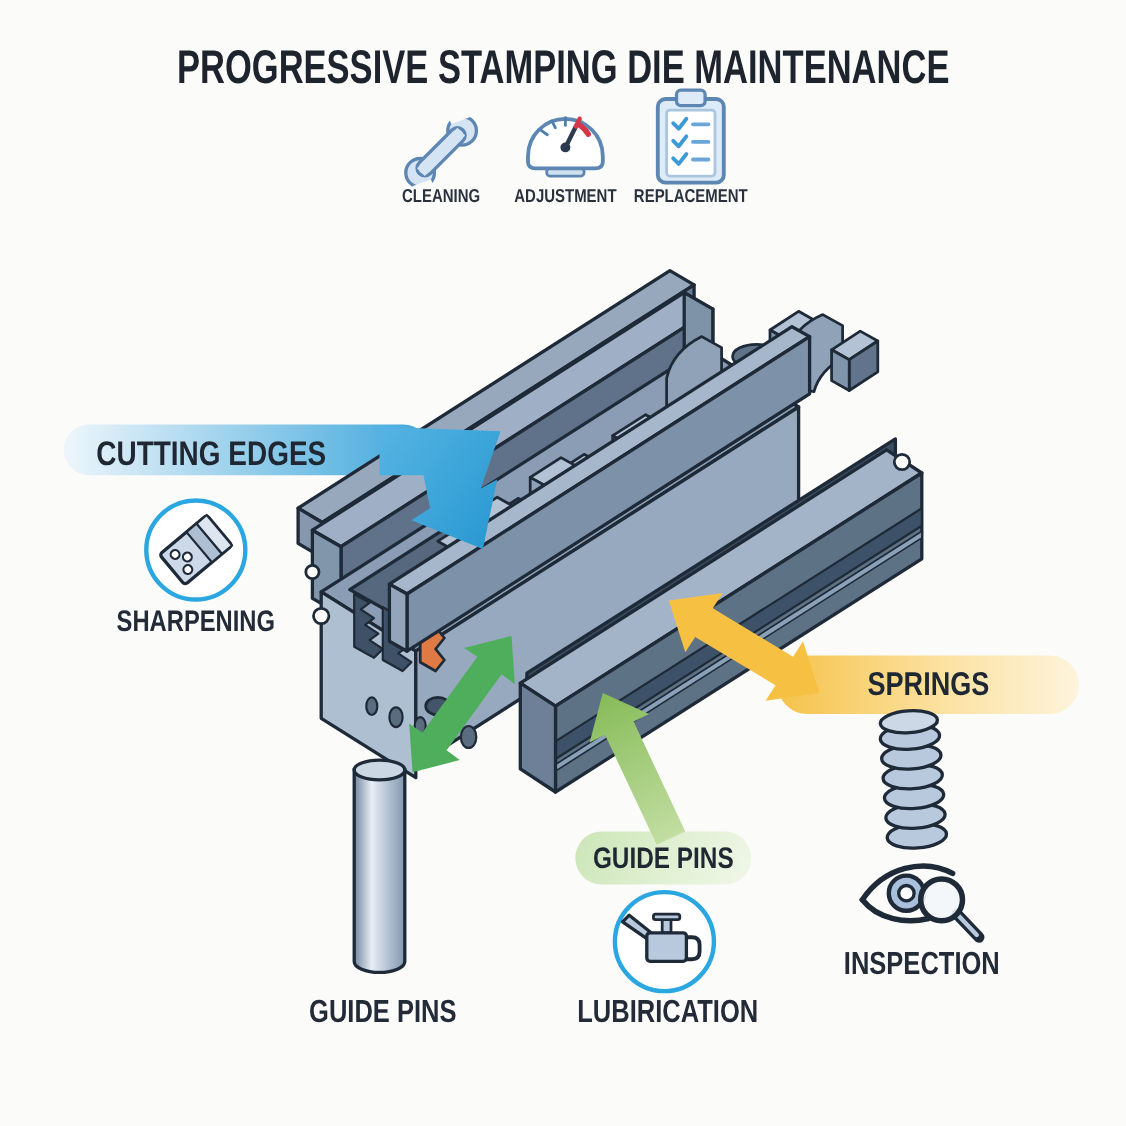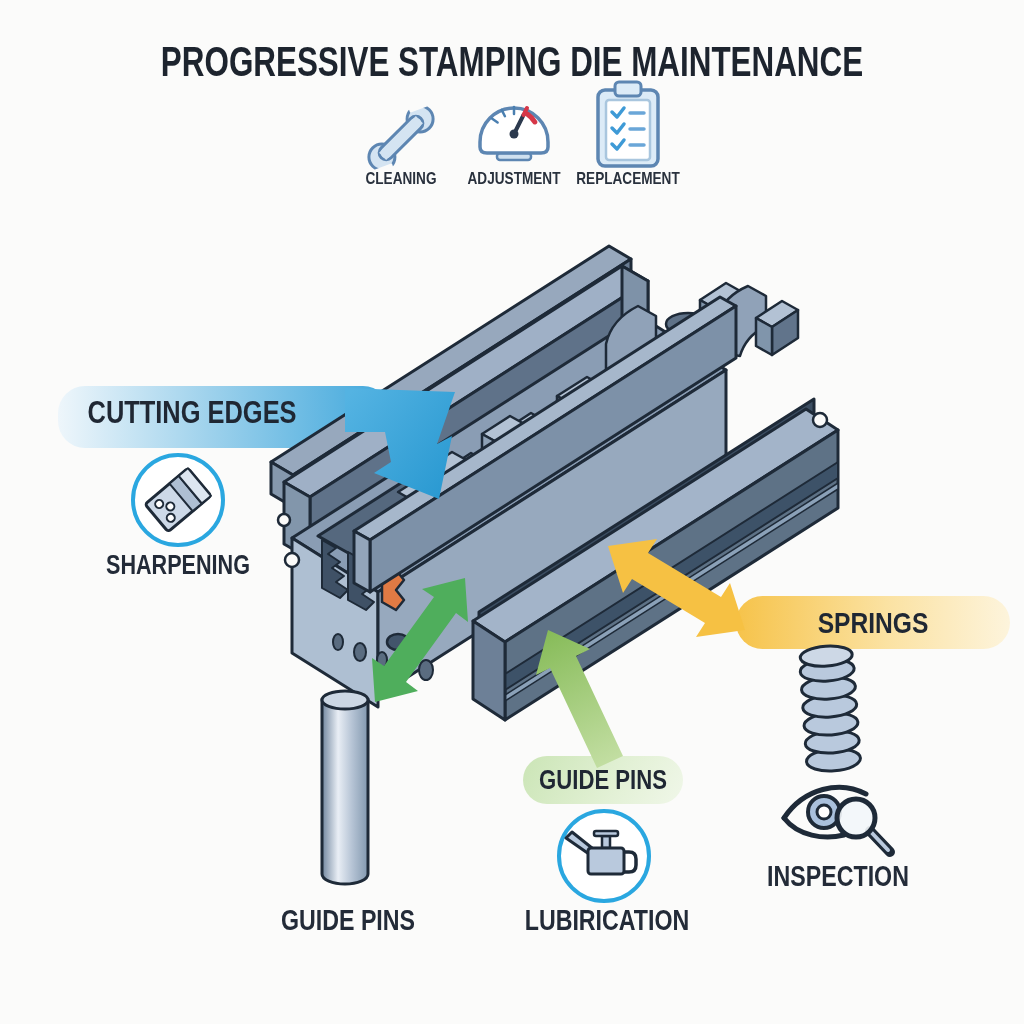--- a/index.html
+++ b/index.html
@@ -6,24 +6,24 @@
   .canvas{position:relative;width:1024px;height:1024px;background:#fbfbfa;overflow:hidden;
           font-family:"Liberation Sans","DejaVu Sans",sans-serif;color:#232b38;}
   .art{position:absolute;left:0;top:0;z-index:2;}
   .ctext{position:absolute;white-space:nowrap;font-weight:bold;color:#232b38;line-height:1;
          transform:translateX(-50%) scaleX(0.8);z-index:3;}
   .title{font-size:43px;transform:translateX(-50%) scaleX(0.73);color:#1d242e;letter-spacing:0px;}
   .legend-label{font-size:17px;color:#29313d;}
   .big-label{font-size:28px;}
   .pill{position:absolute;z-index:1;}
   .pill span{display:block;font-weight:bold;color:#1f2733;white-space:nowrap;}
-  .pill-blue{left:58px;top:386px;width:332px;height:62px;border-radius:27px;
+  .pill-blue{left:58px;top:386px;width:332px;height:46px;border-radius:27px;
              background:linear-gradient(90deg,#eef6fb 0%,#9fd2ec 45%,#3fa7dc 100%);}
   .pill-blue span{font-size:31px;line-height:54px;padding-left:36px;transform:scaleX(0.82);transform-origin:0 50%;}
-  .pill-yellow{left:736px;top:596px;width:274px;height:53px;border-radius:27px;
+  .pill-yellow{left:707px;top:596px;width:274px;height:53px;border-radius:27px;
              background:linear-gradient(90deg,#f6c34a 0%,#fbe2a2 55%,#fdf4dc 100%);}
   .pill-yellow span{font-size:30px;line-height:53px;text-align:center;transform:scaleX(0.82);}
   .pill-green{left:523px;top:756px;width:160px;height:48px;border-radius:24px;
              background:linear-gradient(120deg,#cbe5b6 0%,#e3f1d6 60%,#f0f7e9 100%);}
   .pill-green span{font-size:27px;line-height:48px;text-align:center;transform:scaleX(0.82);}
 </style>
 </head>
 <body>
 
 <div class="canvas">

